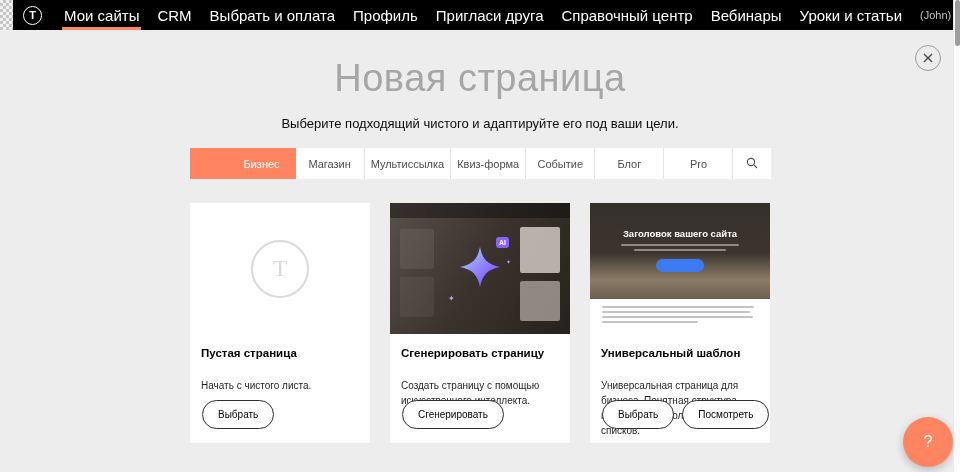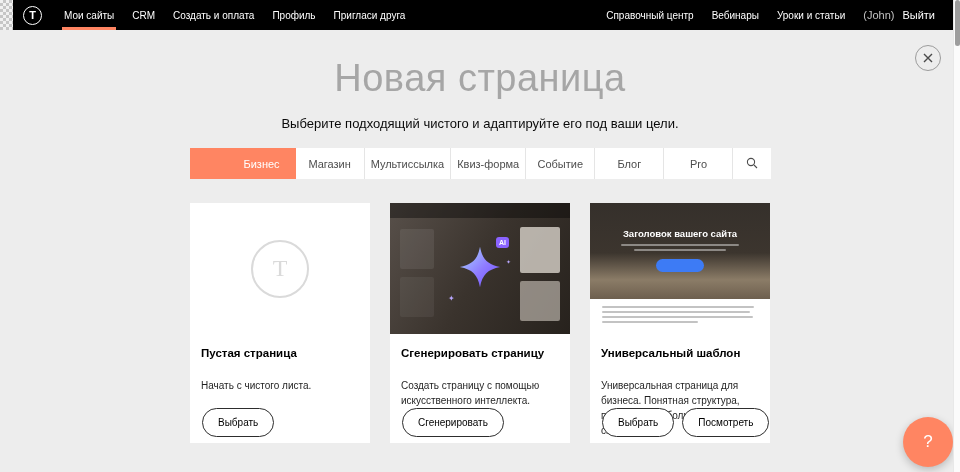--- a/index.html
+++ b/index.html
@@ -19,21 +19,21 @@
     background-size:6px 6px;
   }
   .logo{
     width:19px; height:19px; border:1.5px solid #fff; border-radius:50%;
     display:flex; align-items:center; justify-content:center;
     font-size:11px; font-weight:bold; margin:0 13px 0 10px; flex:0 0 19px;
     cursor:pointer;
   }
   .nav{ display:flex; height:100%; align-items:center; }
   .nav-item{
-    font-size:10px; color:#fff; height:100%; display:flex; align-items:center;
+    font-size:15px; color:#fff; height:100%; display:flex; align-items:center;
     padding:0 9px; cursor:pointer; position:relative; white-space:nowrap;
   }
   .nav-item.active::after{
     content:""; position:absolute; left:7px; right:7px; bottom:0; height:3px;
     background:#ff8562;
   }
   .nav-right{ margin-left:auto; padding-right:16px; }
   .account{ display:flex; gap:8px; padding:0 9px; height:100%; align-items:center; cursor:pointer; }
   .account .acc-name{ color:#c2c2c2; font-size:11px; }
   .account .acc-logout{ color:#fff; font-size:11px; }
@@ -103,21 +103,21 @@
   .hero-line{ width:118px; height:2px; background:rgba(255,255,255,.42); margin-top:5px; border-radius:1px; }
   .hero-line.short{ width:92px; margin-top:3px; }
   .hero-btn{ margin-top:8px; width:48px; height:13px; border-radius:7px; background:#3d7bf5; border:none; cursor:pointer; }
   .strip{ height:35px; background:#fff; padding:7px 12px 0; }
   .tline{ height:2px; background:#c3c3c3; margin-bottom:3px; border-radius:1px; }
   .tl1{ width:152px; } .tl2{ width:148px; } .tl3{ width:151px; } .tl4{ width:96px; }
 
   .card-body{ padding:13px 11px 0; }
   .card-title{ font-size:11.5px; font-weight:bold; color:#000; }
   .card-desc{ font-size:10px; color:#1f1f1f; line-height:1.5; margin-top:19px; }
-  .card-actions{ position:absolute; left:12px; bottom:6px; display:flex; gap:8px; }
+  .card-actions{ position:absolute; left:12px; bottom:14px; display:flex; gap:8px; }
   .btn{
     border:1px solid #2d2d2d; border-radius:15px; background:#fff;
     padding:8px 15px; font-size:10px; color:#000; cursor:pointer;
     font-family:inherit; white-space:nowrap;
   }
 
   
   .help-btn{
     position:absolute; left:903px; top:417px; width:50px; height:50px;
     border-radius:50%; background:#ff8562; color:#fff; font-size:17px;
@@ -137,21 +137,21 @@
 <body>
 
 <div class="stage">
 
   <header class="topbar">
     <div class="corner-pattern"></div>
     <div class="logo">T</div>
     <nav class="nav">
       <a class="nav-item active">Мои сайты</a>
       <a class="nav-item">CRM</a>
-      <a class="nav-item">Создать и оплата</a>
+      <a class="nav-item">Выбрать и оплата</a>
       <a class="nav-item">Профиль</a>
       <a class="nav-item">Пригласи друга</a>
     </nav>
     <nav class="nav nav-right">
       <a class="nav-item">Справочный центр</a>
       <a class="nav-item">Вебинары</a>
       <a class="nav-item">Уроки и статьи</a>
       <a class="account">
         <span class="acc-name">(John)</span>
         <span class="acc-logout">Выйти</span>

